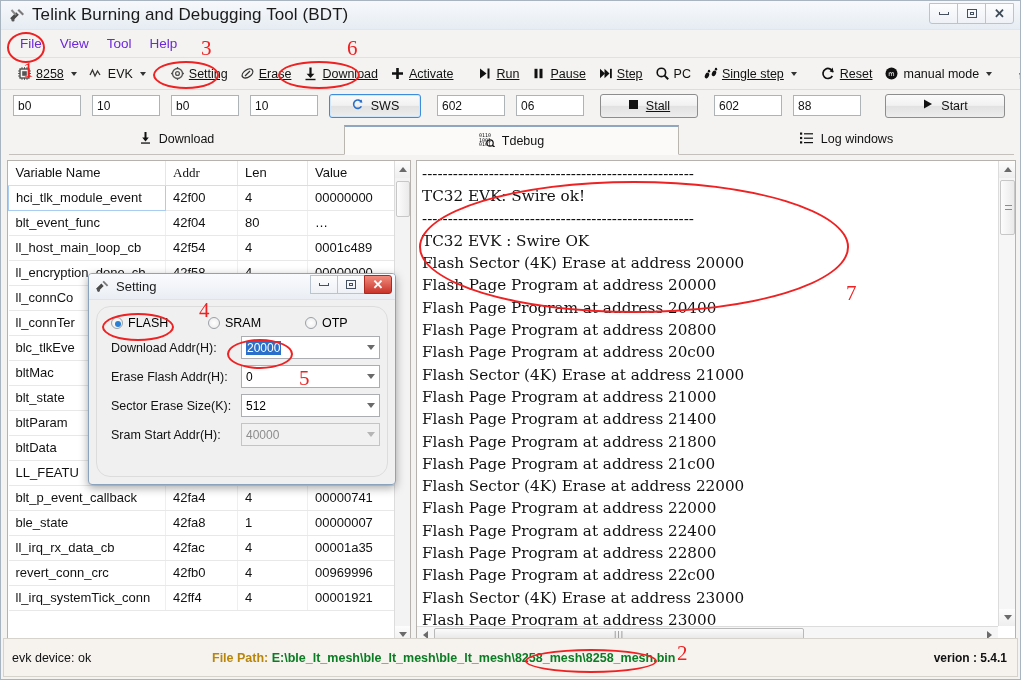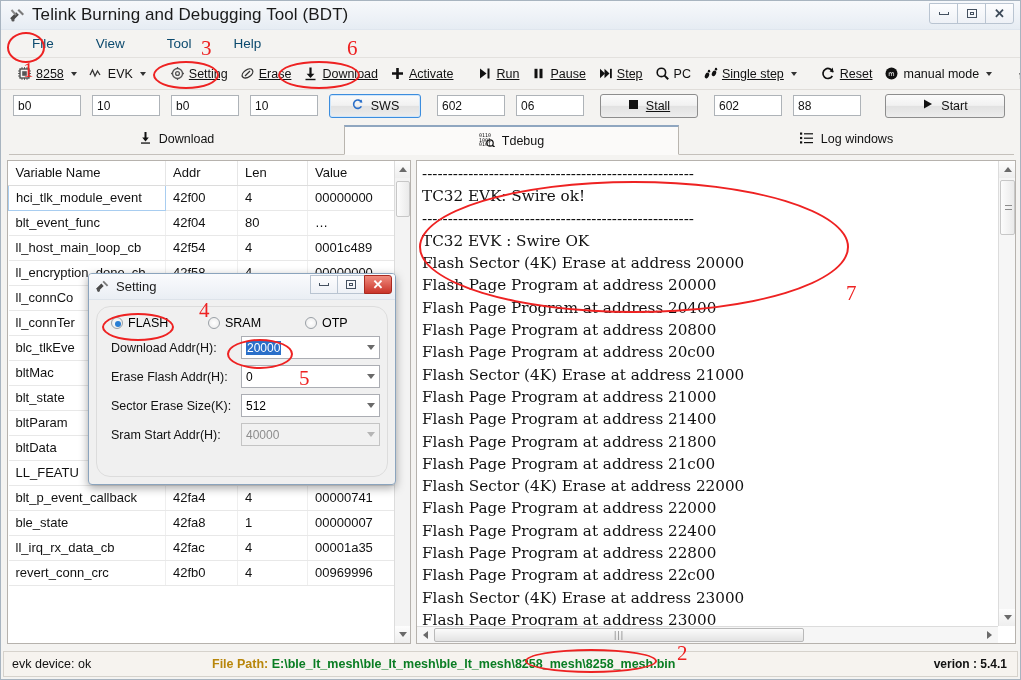--- a/index.html
+++ b/index.html
@@ -55,21 +55,21 @@
 
   
   .menubar {
     position: absolute; left: 0; top: 29px; width: 1019px; height: 28px;
     background: #f4f3f1;
     display: flex; align-items: center;
     padding-left: 10px;
     border-bottom: 1px solid #e3e1de;
   }
   .menu-item {
-    padding: 3px 21px; font-size: 13.5px; color: #0c4a6e;
+    padding: 3px 9px; font-size: 13.5px; color: #6d28d9;
   }
 
   
   .toolbar {
     position: absolute; left: 0; top: 57px; width: 1019px; height: 32px;
     background: #f4f3f1;
     display: flex; align-items: center;
     padding-left: 10px;
     border-bottom: 1px solid #e0ddd9;
   }
@@ -184,21 +184,21 @@
   }
   .hthumb {
     height:14px; background: linear-gradient(to bottom,#fbfbfb,#e3e3e3);
     border:1px solid #b9b9b9; border-radius:2px;
     display:flex; align-items:center; justify-content:center;
   }
   .grip { font-size:9px; color:#888; letter-spacing:1px; }
 
   
   .statusbar {
-    position:absolute; left:2px; bottom:2px; width:1015px; height:26px;
+    position:absolute; left:2px; bottom:2px; width:1015px; height:39px;
     background:#f6f3ef; border:1px solid #d6d2cc;
     display:flex; align-items:center;
   }
   .st-seg { font-size:12.5px; color:#111; }
   .st-dev { margin-left:8px; }
   .st-path { position:absolute; left:208px; font-weight:bold; }
   .st-path .k { color:#b8860b; }
   .st-path .v { color:#0a7d23; }
   .st-ver { position:absolute; right:10px; font-weight:bold; font-size:12px;}
 
@@ -540,21 +540,21 @@
       </span>
       <span>Log windows</span>
     </div>
   </div>
 
   <div class="leftpane">
     <table class="vars">
       <thead>
         <tr>
           <th style="width:157px;">Variable Name</th>
-          <th style="width:72px;">Addr</th>
+          <th style="width:72px;font-family:Liberation Serif, serif;">Addr</th>
           <th style="width:70px;">Len</th>
           <th style="width:89px;">Value</th>
         </tr>
       </thead>
       <tbody id="vars-body">
           <tr class="sel">
             <td class="c0">hci_tlk_module_event</td>
             <td class="c1">42f00</td>
             <td class="c2">4</td>
             <td class="c3">00000000</td>
@@ -641,20 +641,26 @@
             <td class="c0">ll_irq_rx_data_cb</td>
             <td class="c1">42fac</td>
             <td class="c2">4</td>
             <td class="c3">00001a35</td>
           </tr>
           <tr>
             <td class="c0">revert_conn_crc</td>
             <td class="c1">42fb0</td>
             <td class="c2">4</td>
             <td class="c3">00969996</td>
+          </tr>
+          <tr>
+            <td class="c0">ll_irq_systemTick_conn</td>
+            <td class="c1">42ff4</td>
+            <td class="c2">4</td>
+            <td class="c3">00001921</td>
           </tr>
         </tbody>
     </table>
     <div class="vsb">
       <div class="sb-arrow">
           <span class="tri-up"></span>
         </div>
       <div class="sb-thumb" style="top:20px;height:36px;"></div>
       <div class="sb-arrow" style="position:absolute;bottom:0;">
           <span class="tri-dn"></span>

